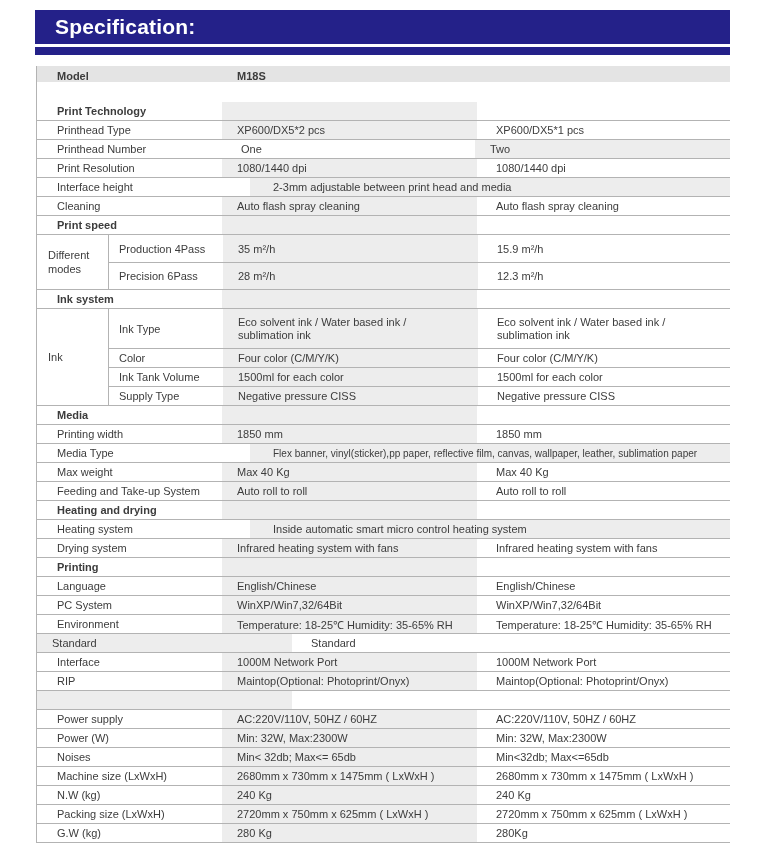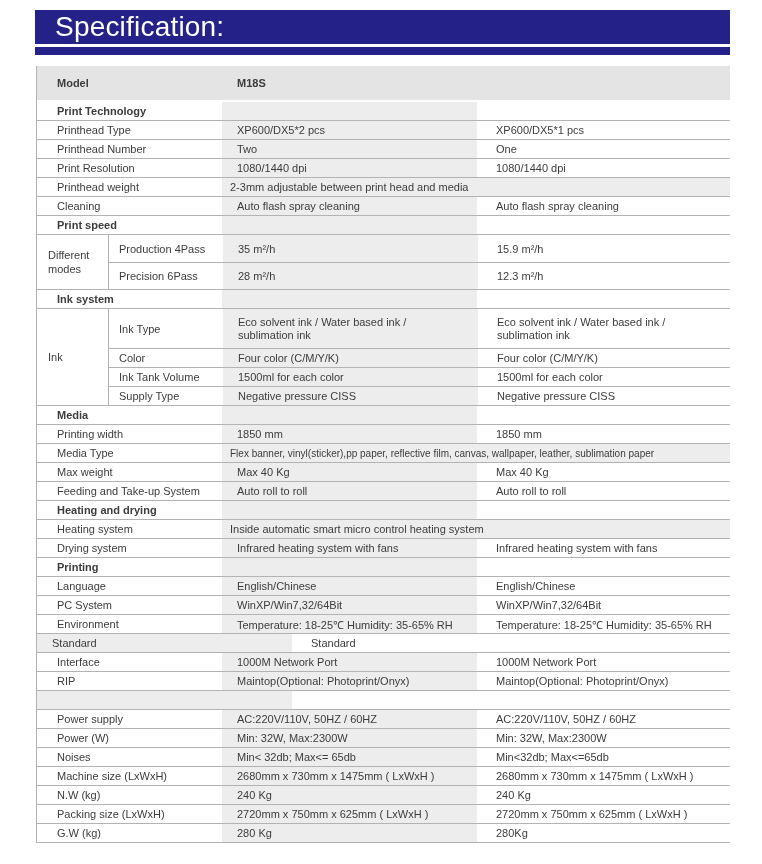--- a/index.html
+++ b/index.html
@@ -16,44 +16,44 @@
     font-family:"Liberation Sans", sans-serif;
     color:var(--text);
     font-size:11px;
   }
   
   .banner{
     position:absolute;left:35px;top:10px;width:695px;height:34px;
     background:var(--banner);display:flex;align-items:center;
   }
   .banner-title{
-    color:#ffffff;font-size:28px;font-weight:normal;padding-left:20px;letter-spacing:.2px;
+    color:#ffffff;font-size:21px;font-weight:bold;padding-left:20px;letter-spacing:.2px;
   }
   .banner-underline{
     position:absolute;left:35px;top:47px;width:695px;height:8px;background:var(--banner);
   }
   
   .spec-table{
     position:absolute;left:36px;top:66px;width:694px;
     border-left:1px solid var(--line);
   }
   .model-row{
-    height:34px;background:var(--model-gray);
-    display:flex;align-items:center;font-weight:bold;margin-bottom:2px;
+    height:16px;background:var(--model-gray);
+    display:flex;align-items:flex-end;font-weight:bold;margin-bottom:20px;
   }
   .model-row .c-label{background:transparent;}
   .model-row .c-v1{background:transparent;}
   .row{
     display:flex;height:19px;border-bottom:1px solid var(--line);
   }
   .cell{display:flex;align-items:center;overflow:hidden;}
   .c-label{width:185px;padding-left:20px;}
   .c-v1{width:255px;padding-left:15px;background:var(--col2-gray);padding-right:8px;}
   .c-v2{flex:1;padding-left:19px;padding-right:2px;}
-  .c-merged{flex:1;padding-left:8px;background:var(--col2-gray);}
+  .c-merged{flex:1;padding-left:23px;background:var(--col2-gray);margin-left:28px;}
   .nowrap-sm{white-space:nowrap;font-size:10px;overflow:visible;}
   .section .c-label{font-weight:bold;}
   
   .group{display:flex;border-bottom:1px solid var(--line);}
   .group-label{
     width:72px;border-right:1px solid var(--line);
     display:flex;align-items:center;padding-left:11px;line-height:14px;
   }
   .group-body{flex:1;display:flex;flex-direction:column;}
   .sub{display:flex;height:27px;}
@@ -89,32 +89,32 @@
   </div>
 
   <div class="row">
     <div class="cell c-label">Printhead Type</div>
     <div class="cell c-v1">XP600/DX5*2 pcs</div>
     <div class="cell c-v2">XP600/DX5*1 pcs</div>
   </div>
 
   <div class="row">
     <div class="cell c-label">Printhead Number</div>
+    <div class="cell c-v2">One</div>
     <div class="cell c-v1">Two</div>
-    <div class="cell c-v2">One</div>
   </div>
 
   <div class="row">
     <div class="cell c-label">Print Resolution</div>
     <div class="cell c-v1">1080/1440 dpi</div>
     <div class="cell c-v2">1080/1440 dpi</div>
   </div>
 
   <div class="row">
-    <div class="cell c-label">Printhead weight</div>
+    <div class="cell c-label">Interface height</div>
     <div class="cell c-merged">2-3mm adjustable between print head and media</div>
   </div>
 
   <div class="row">
     <div class="cell c-label">Cleaning</div>
     <div class="cell c-v1">Auto flash spray cleaning</div>
     <div class="cell c-v2">Auto flash spray cleaning</div>
   </div>
 
   <div class="row section">

